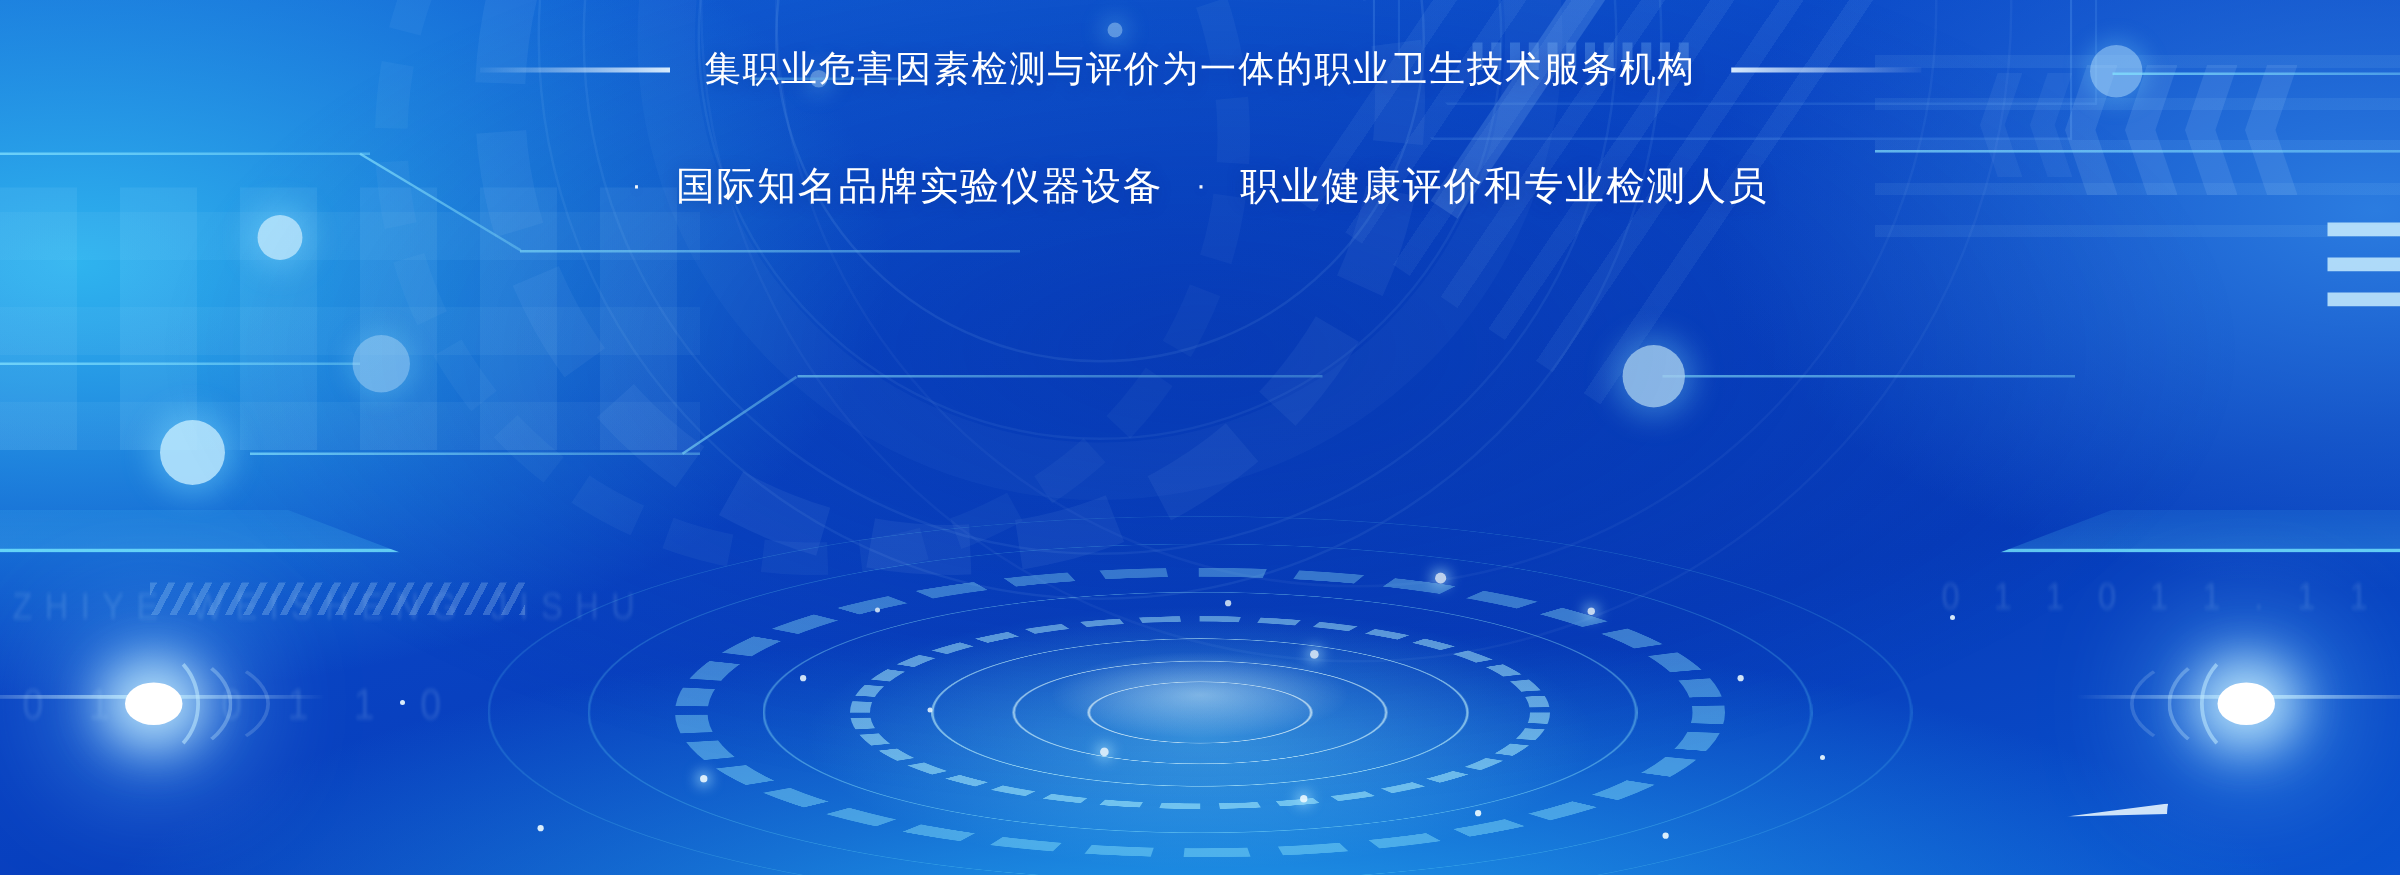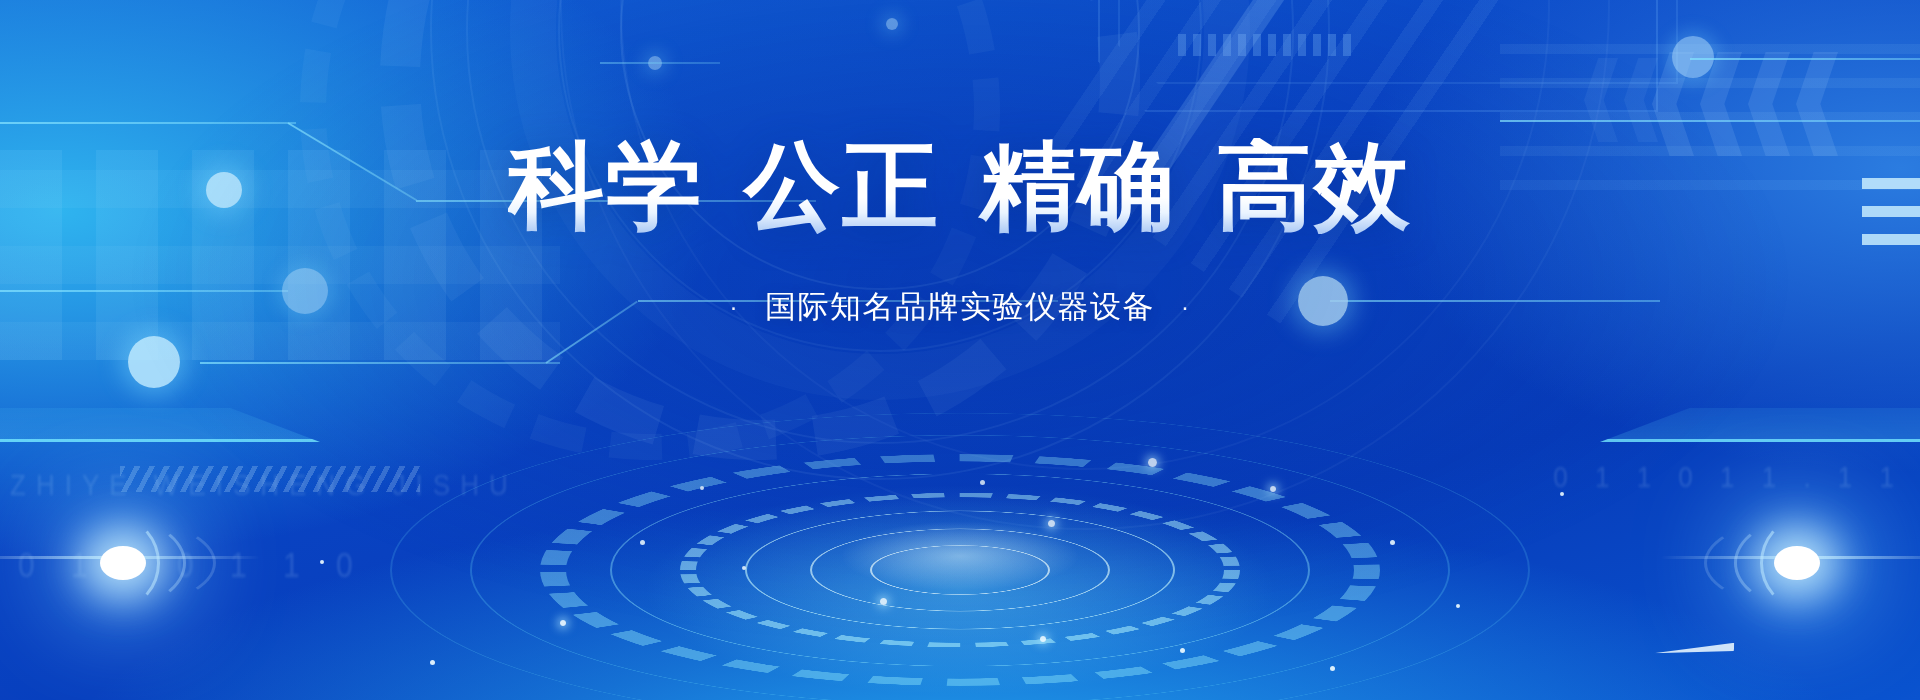--- a/index.html
+++ b/index.html
@@ -411,25 +411,28 @@
     <div class="p" style="left:1560px; top:492px; width:4px; height:4px;"></div>
     <div class="p" style="left:320px; top:560px; width:4px; height:4px;"></div>
     <div class="p glow" style="left:1040px; top:636px; width:6px; height:6px;"></div>
     <div class="p" style="left:700px; top:486px; width:4px; height:4px;"></div>
     <div class="p" style="left:1330px; top:666px; width:5px; height:5px;"></div>
   </div>
 
   <div class="bg-vignette"></div>
 
   <div class="content">
-    <div class="headline">
-      <span>科学</span><span class="sp"></span><span>公正</span><span class="sp"></span><span>精确</span><span class="sp"></span><span>高效</span>
+
+    <div class="subline">
+      <div class="rule"></div>
+      <div class="txt">集职业危害因素检测与评价为一体的职业卫生技术服务机构</div>
+      <div class="rule r2"></div>
     </div>
-
 
     <div class="featline">
       <span class="dot">·</span>
       <span>国际知名品牌实验仪器设备</span>
       <span class="dot">·</span>
+      <span>职业健康评价和专业检测人员</span>
     </div>
   </div>
 
 </div>
 
 </body></html>

